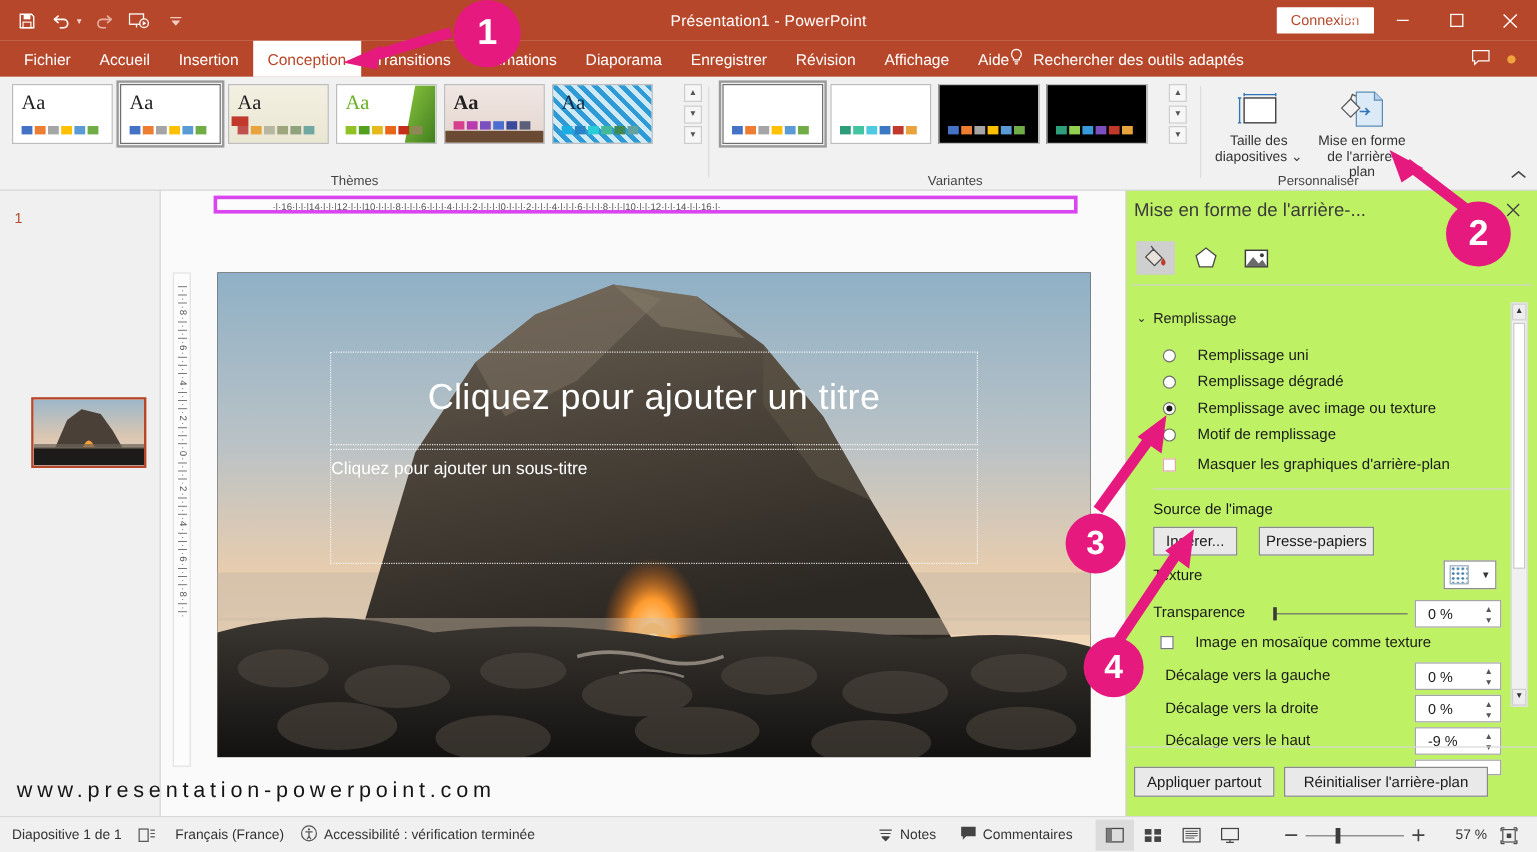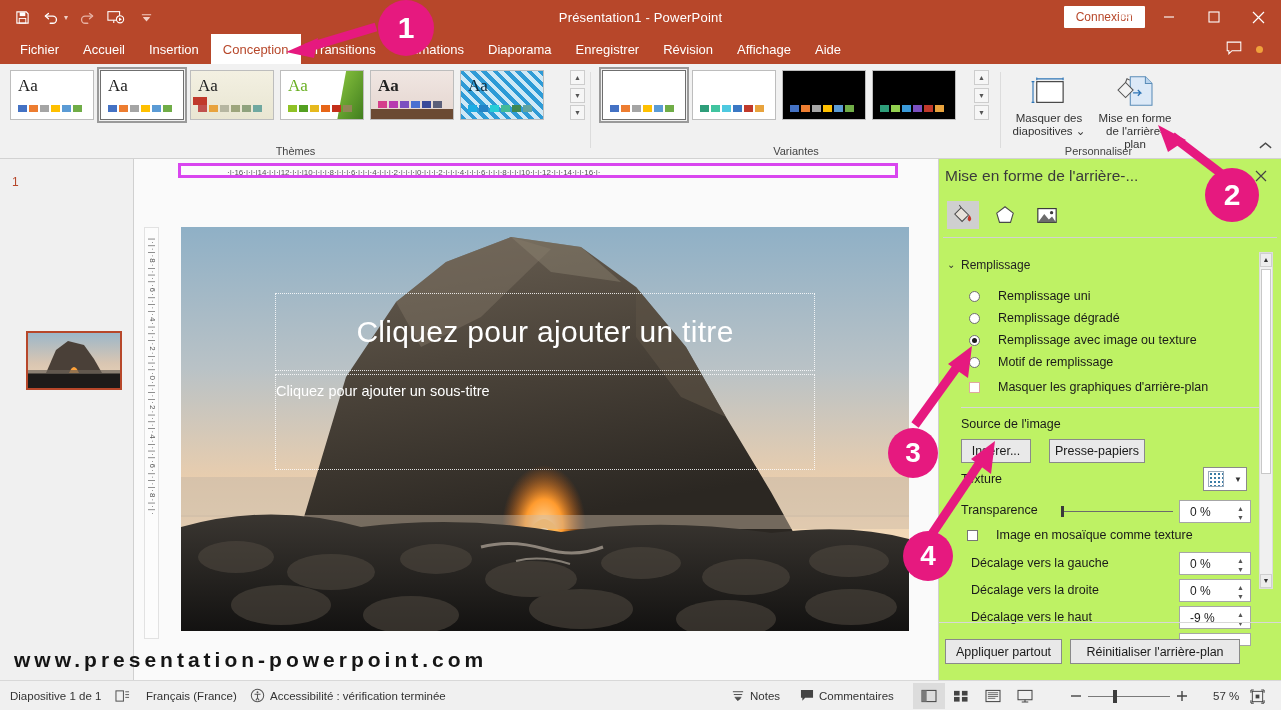--- a/index.html
+++ b/index.html
@@ -133,21 +133,21 @@
     display:flex; align-items:center; justify-content:center;
     color:#fff; font-size:30px; font-family:"Liberation Sans", sans-serif;
     font-weight:300; letter-spacing:0.3px;
   }
   .ph-sub {
     position:absolute; left:94px; top:147px; width:540px; height:96px;
     border:1px dotted rgba(255,255,255,0.85);
     color:#fff; font-size:14.5px; text-align:left; padding-top:8px;
   }
   .watermark {
-    position:absolute; left:14px; top:648px; font-size:21px; font-weight:bold;
+    position:absolute; left:14px; top:648px; font-size:18px; font-weight:normal;
     letter-spacing:4px; color:#151515; font-family:"Liberation Sans", sans-serif;
   }
 
   
   .taskpane {
     position:absolute; left:938px; top:159px; width:343px; height:521px;
     background:#bef264; border-left:1px solid #d0d0d0;
   }
   .tp-title {
     position:absolute; left:6px; top:8px; font-size:15.5px; color:#3b3b3b;
@@ -318,20 +318,29 @@
       <div class="tab">Insertion</div>
       <div class="tab active">Conception</div>
       <div class="tab">Transitions</div>
       <div class="tab">Animations</div>
       <div class="tab">Diaporama</div>
       <div class="tab">Enregistrer</div>
       <div class="tab">Révision</div>
       <div class="tab">Affichage</div>
       <div class="tab">Aide</div>
     </div>
+    <div class="tellme">
+      <span class="bulb">
+        <svg width="14" height="15" viewBox="0 0 14 16">
+            <path d="M7 1.3 a4.3 4.3 0 0 1 2.6 7.7 v1.6 h-5.2 V9 A4.3 4.3 0 0 1 7 1.3z" fill="none" stroke="#fff" stroke-width="1.1"></path>
+            <path d="M5.2 12.3 h3.6 M5.7 14.2 h2.6" stroke="#fff" stroke-width="1.1"></path>
+          </svg>
+      </span>
+      <span>Rechercher des outils adaptés</span>
+    </div>
     <div class="tb-right">
       <span class="cmt">
         <svg width="16" height="14" viewBox="0 0 17 15">
             <path d="M1.2 1.2 h14.6 v9.2 H6.4 L3 13.6 V10.4 H1.2 Z" fill="none" stroke="#fff" stroke-width="1.1"></path>
           </svg>
       </span>
       <span class="dot"></span>
     </div>
   </div>
 
@@ -472,21 +481,21 @@
 
     <div class="grp" style="left:1006px; width:185px;">
       <div class="big-btn" style="left:6px;">
         <div class="bico">
           <svg width="40" height="32" viewBox="0 0 42 34">
               <rect x="8" y="6" width="28" height="22" fill="#fff" stroke="#3b3b3b" stroke-width="1.2"></rect>
               <path d="M8 3 h28 M8 1.5 v3 M36 1.5 v3" stroke="#2e75b6" stroke-width="1.2"></path>
               <path d="M4 6 v22 M2.5 6 h3 M2.5 28 h3" stroke="#2e75b6" stroke-width="1.2"></path>
             </svg>
         </div>
-        <div>Masquer des</div>
+        <div>Taille des</div>
         <div><span>diapositives</span> <span>⌄</span></div>
       </div>
       <div class="big-btn" style="left:92px;">
         <div class="bico">
           <svg width="40" height="34" viewBox="0 0 42 36">
               <path d="M16 3 h16 l7 7 v23 H16 Z" fill="#dce9f7" stroke="#5b8db8" stroke-width="1.1"></path>
               <path d="M32 3 v7 h7" fill="#b9d4ee" stroke="#5b8db8" stroke-width="1.1"></path>
               <path d="M3 17 L11 9 l8 8 -8 8 Z" fill="#f2f2f2" stroke="#555" stroke-width="1.1"></path>
               <path d="M11 9 l1.5 -4 3 1.5" stroke="#555" stroke-width="1.1" fill="none"></path>
               <path d="M19 20 h8 l-3 -3 m3 3 l-3 3" stroke="#2e75b6" stroke-width="1.4" fill="none"></path>

